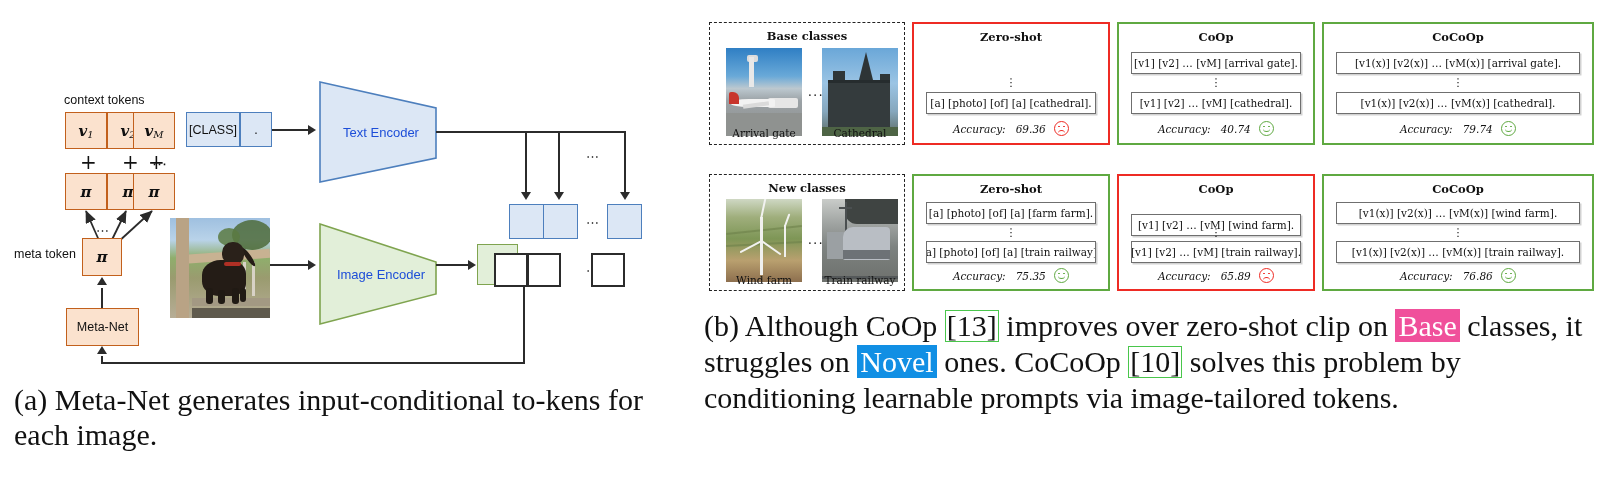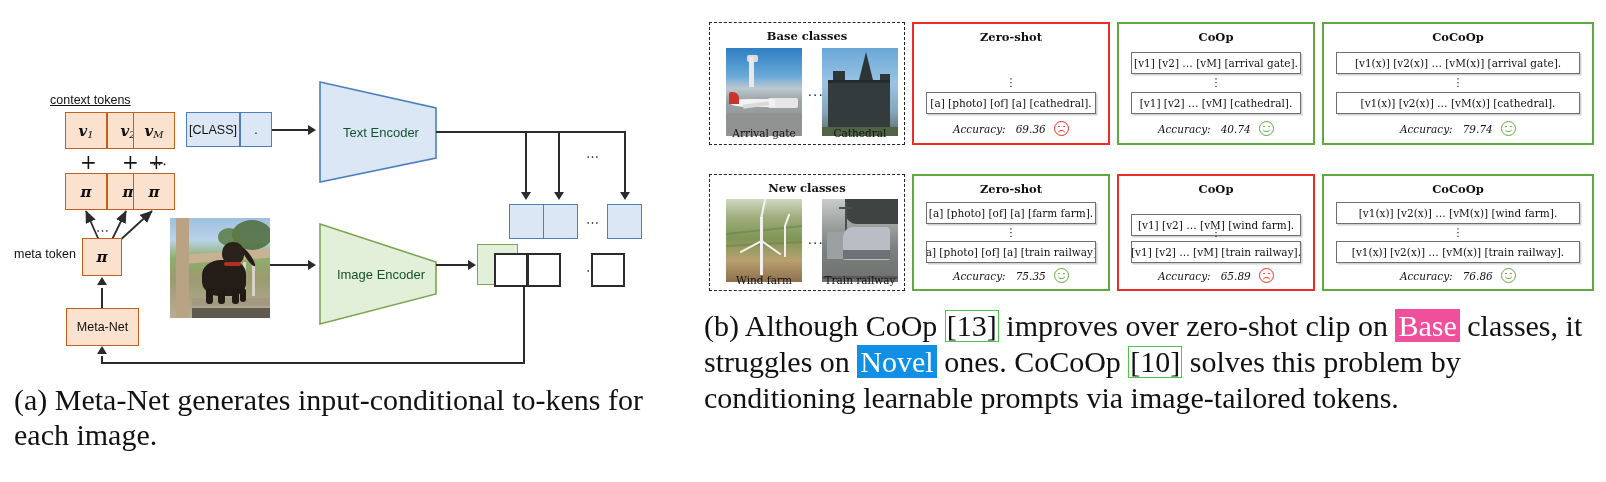--- a/index.html
+++ b/index.html
@@ -45,21 +45,21 @@
     font-family:"DejaVu Serif",serif;line-height:1;
   }
   .vvar{font-style:italic;font-weight:bold;font-size:15px;}
   .vsub{font-size:10px;font-style:italic;font-weight:normal;vertical-align:-2px;}
   .pivar{font-weight:bold;font-size:15px;font-style:italic;}
 
   .encoder{position:absolute;}
   .encoder .enc-label{
     position:absolute;left:0;top:0;width:100%;height:100%;
     display:flex;align-items:center;justify-content:center;
-    font-size:13px;color:#14532d;font-family:"Liberation Sans",sans-serif;
+    font-size:13px;color:#1d4ed8;font-family:"Liberation Sans",sans-serif;
     padding-left:6px;box-sizing:border-box;
   }
   .line{position:absolute;background:#2b2b2b;}
   .h-line{height:2px;}
   .v-line{width:2px;}
   .arrow-r{
     position:absolute;width:0;height:0;
     border-top:5px solid transparent;border-bottom:5px solid transparent;
     border-left:8px solid #2b2b2b;
   }
@@ -203,21 +203,21 @@
   .hl-base{background:#F0509B;color:#ffffff;padding:0 3px;}
   .hl-novel{background:#118FE4;color:#ffffff;padding:0 3px;}
 </style>
 </head>
 <body>
 
 <div id="root">
 
   <div id="left-figure">
 
-    <div class="ctx-label" style="left:50px;top:93px;text-decoration:underline;">context tokens</div>
+    <div class="ctx-label" style="left:64px;top:93px;">context tokens</div>
 
     <div class="obox" style="left:65px;top:112px;width:42px;height:37px;">
       <span class="vvar"><span>v</span><span class="vsub">1</span></span>
     </div>
     <div class="obox" style="left:107px;top:112px;width:42px;height:37px;">
       <span class="vvar"><span>v</span><span class="vsub">2</span></span>
     </div>
     <div class="dots" style="left:152px;top:127px;">⋯</div>
 
     <div class="obox" style="left:133px;top:112px;width:42px;height:37px;">

